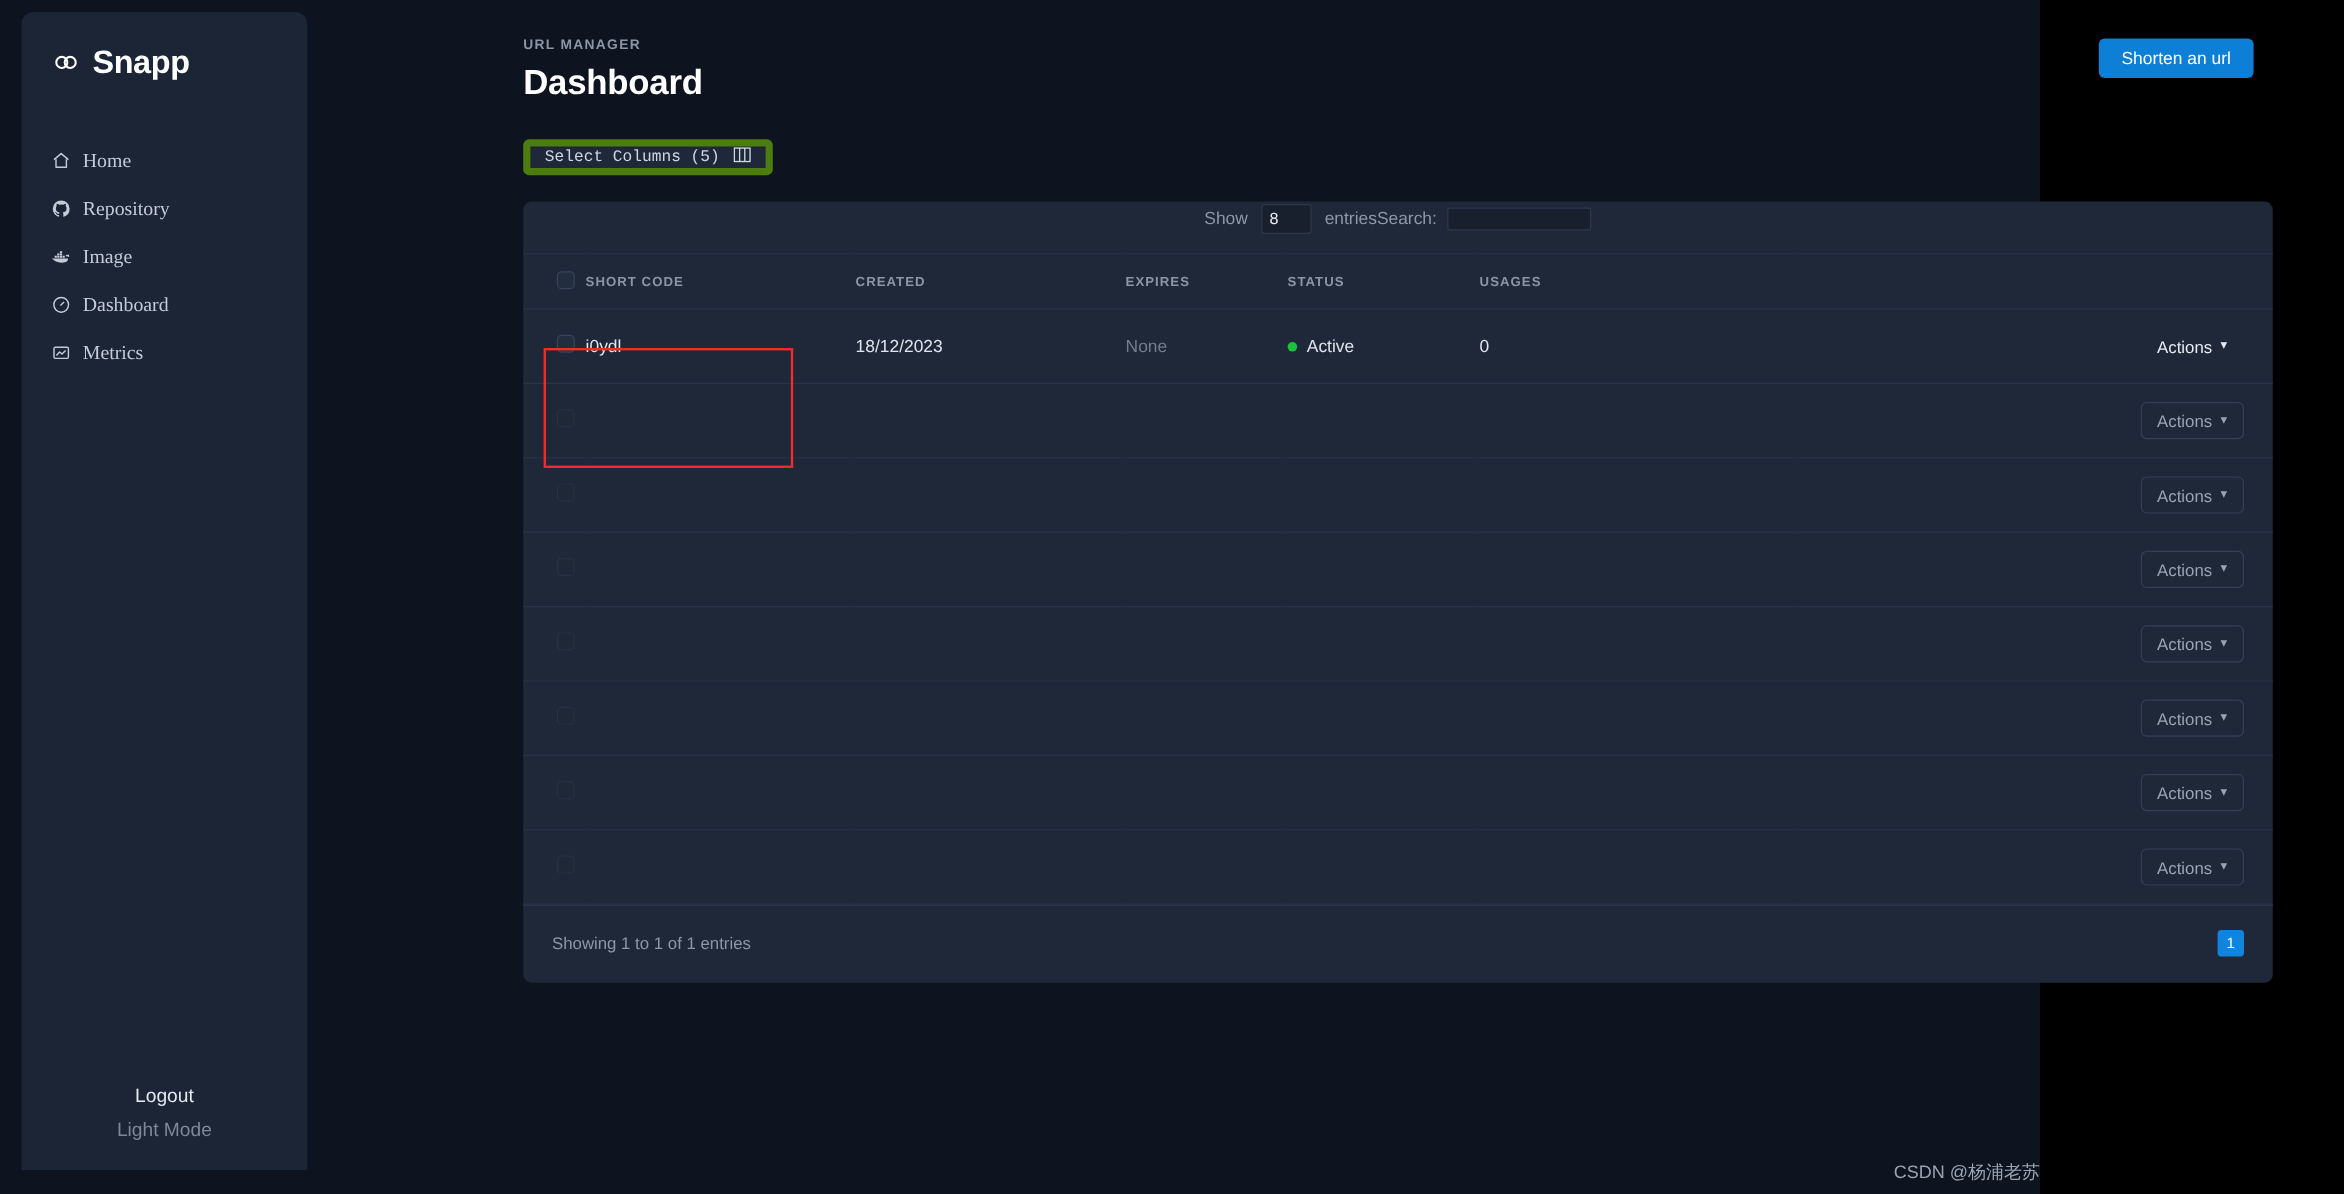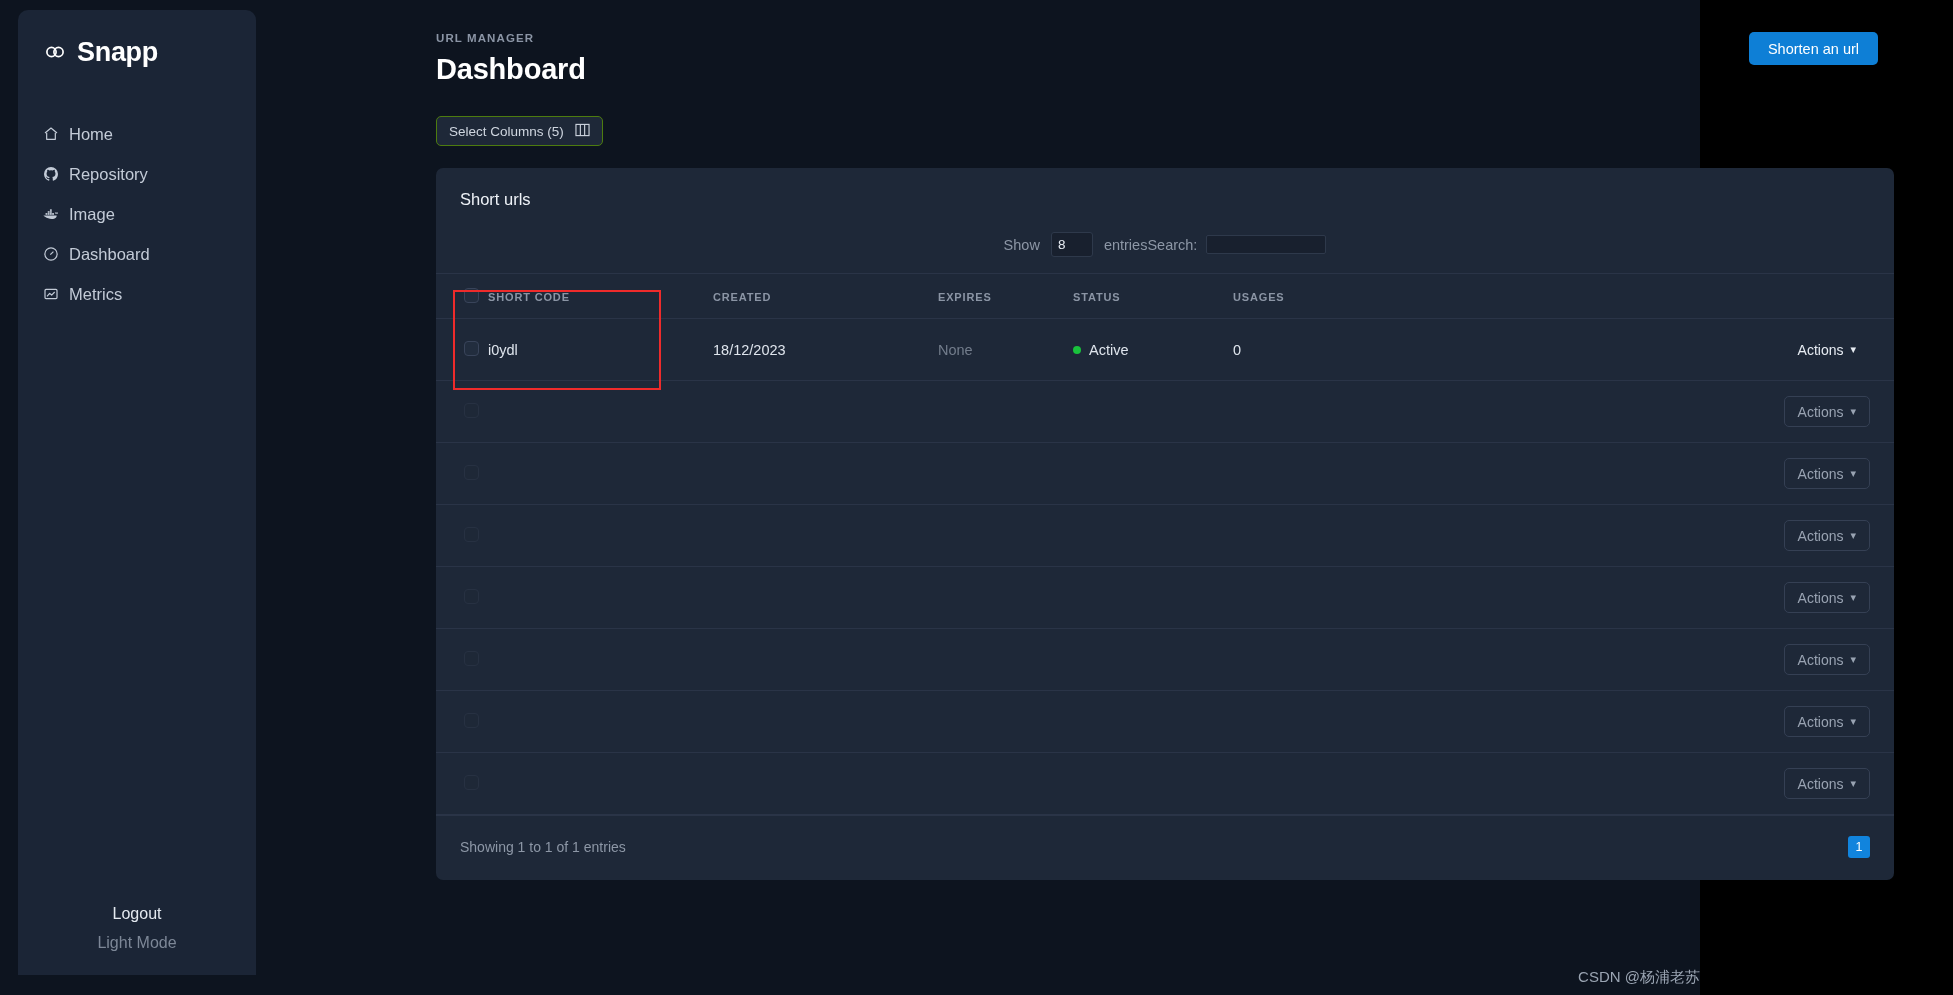--- a/index.html
+++ b/index.html
@@ -30,21 +30,21 @@
   .brand {
     display: flex; align-items: center; gap: 9px;
     padding: 0 0 0 24px;
     margin-bottom: 42px;
     height: 40px;
   }
   .brand-mark { width: 26px; height: 26px; display:flex; align-items:center; justify-content:center; }
   .brand-text {
     font-size: 27px; font-weight: bold; color: #ffffff; letter-spacing: -0.3px;
   }
-  .nav { display: flex; flex-direction: column; gap: 0; }
+  .nav { display: flex; flex-direction: column; gap: 0; font-family: Liberation Serif, serif; }
   .nav-item {
     display: flex; align-items: center; gap: 10px;
     height: 40px;
     padding: 0 24px;
     color: #c3cbd7;
     font-size: 16.5px;
     cursor: pointer;
   }
   .nav-icon { width: 17px; height: 17px; display: flex; align-items: center; justify-content: center; flex: none; }
   .nav-icon svg { display:block; }
@@ -78,25 +78,25 @@
     border: none; border-radius: 5px;
     padding: 0 19px; height: 33px;
     font-size: 14.5px; font-family: inherit;
     cursor: pointer;
   }
 
   .toolbar { margin-top: 30px; }
   .cols-btn {
     display: inline-flex; align-items: center; gap: 11px;
     background: #1e2838;
-    border: 1px solid #4d7c0f;
+    border: 6px solid #4d7c0f;
     border-radius: 5px;
     height: 30px; padding: 0 12px;
     color: #cfd6e0; font-size: 13.5px;
-    font-family: Liberation Sans, sans-serif;
+    font-family: Liberation Mono, monospace;
     cursor: pointer;
   }
 
   
   .card {
     margin-top: 22px;
     background: #1e2838;
     border-radius: 7px;
     width: 1458px;
     padding-bottom: 0;
@@ -314,21 +314,20 @@
         <span>
           <svg width="15" height="14" viewBox="0 0 16 15" fill="none" stroke="#cfd6e0" stroke-width="1.2">
             <rect x="1" y="1.5" width="14" height="12"></rect>
             <path d="M5.7 1.5v12M10.3 1.5v12"></path>
           </svg>
         </span>
       </button>
     </div>
 
     <section class="card">
-      <div class="card-title">Short urls</div>
 
       <div class="card-controls">
         <div class="show-entries">
           <span>Show</span>
           <input class="entries-input" value="8" style="">
           <span>entries</span>
         </div>
         <div class="search-group">
           <span>Search:</span>
           <input class="search-input" value="" style="">

